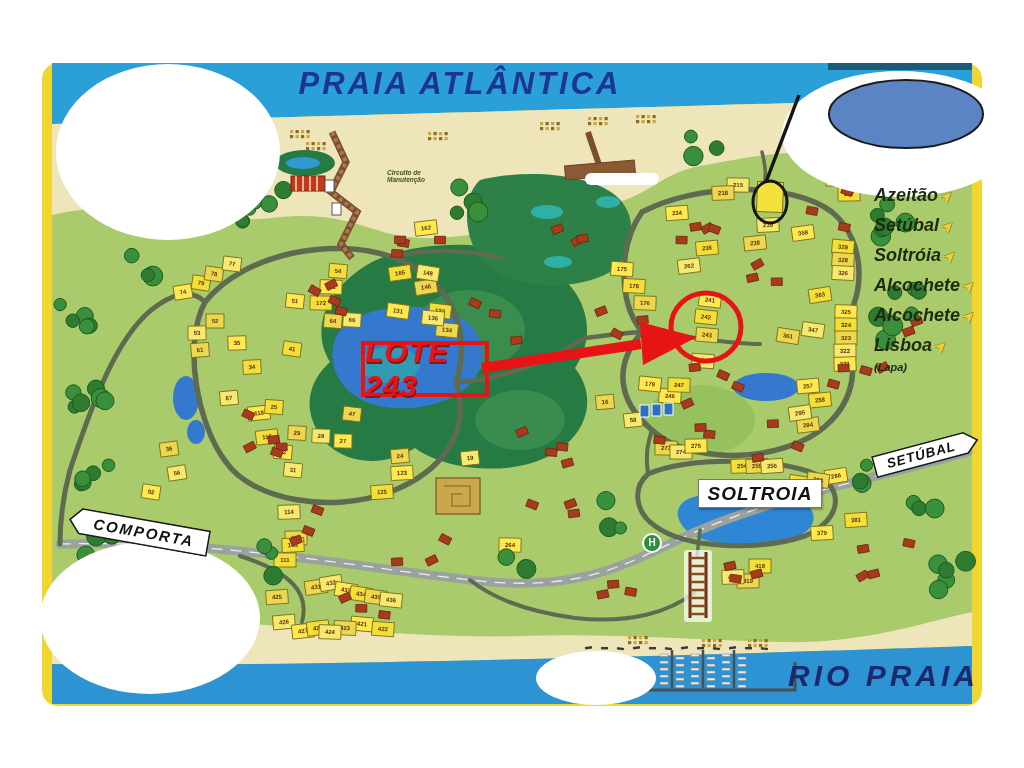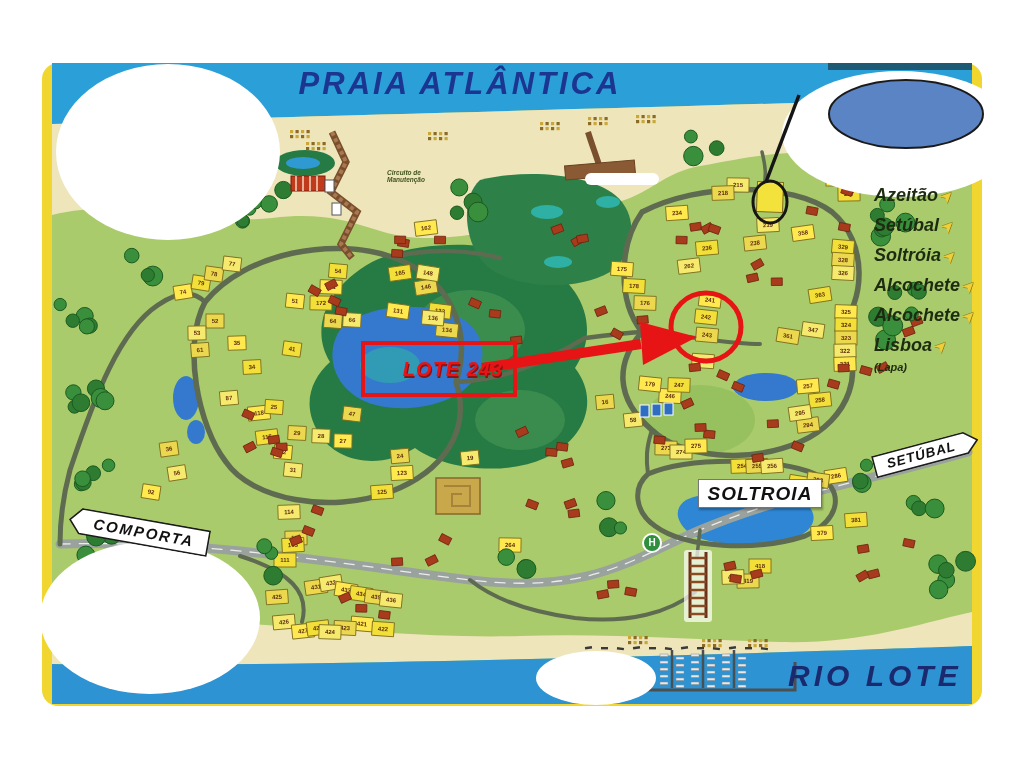--- a/index.html
+++ b/index.html
@@ -13,21 +13,21 @@
   .sub{font-size:11px;font-weight:800;line-height:12px;}
   .sign{position:absolute;z-index:3;}
   .sign .txt{position:absolute;left:0;top:0;right:0;bottom:0;display:flex;align-items:center;justify-content:center;font-weight:800;font-style:italic;color:#111;}
   .comporta{left:68px;top:518px;width:142px;height:27px;transform:rotate(10deg);}
   .comporta .txt{font-size:15px;letter-spacing:2px;padding-left:10px;}
   .setubal{left:872px;top:442px;width:108px;height:23px;transform:rotate(-15deg);}
   .setubal .txt{font-size:13.5px;letter-spacing:1px;padding-right:10px;}
   .soltroia{left:698px;top:479px;width:122px;height:27px;background:#fff;border:1px solid #767676;box-shadow:1px 2px 2px rgba(0,0,0,.3);}
   .soltroia .txt{font-size:19px;letter-spacing:1px;}
   .riosado{left:788px;top:659px;color:#1b2a6e;font-weight:900;font-style:italic;font-size:30px;letter-spacing:4px;white-space:nowrap;}
-  .lote{left:361px;top:341px;width:120px;height:48px;border:4px solid #e61414;display:flex;align-items:center;justify-content:center;color:#e61414;font-weight:900;font-style:italic;font-size:20px;letter-spacing:1px;text-shadow:1px 2px 0 #8d1212;padding-left:28px;}
+  .lote{left:361px;top:341px;width:120px;height:48px;border:4px solid #e61414;display:flex;align-items:center;justify-content:center;color:#e61414;font-weight:900;font-style:italic;font-size:30px;letter-spacing:1px;text-shadow:1px 2px 0 #8d1212;}
   .heli{left:647px;top:537px;width:10px;text-align:center;color:#fff;font-weight:bold;font-size:10px;line-height:12px;}
   .circ{left:387px;top:169px;width:68px;font-size:6.5px;line-height:7px;font-style:italic;font-weight:700;color:#3f521c;}
 </style>
 </head>
 <body>
 
 <div class="stage">
 
 <svg class="map" width="1024" height="768" viewBox="0 0 1024 768">
 
@@ -872,21 +872,21 @@
   <svg width="108" height="23">
         <polygon points="1,1 95,1 107,11.5 95,22 1,22" fill="#ffffff" stroke="#1c1c1c" stroke-width="1.6"></polygon>
       </svg>
   <div class="txt">SETÚBAL</div>
 </div>
 
 <div class="lbl sign soltroia">
   <div class="txt">SOLTROIA</div>
 </div>
 
-<div class="lbl riosado">RIO LOTE</div>
+<div class="lbl riosado">RIO PRAIA</div>
 
 <div class="lbl lote">LOTE 243</div>
 
 <div class="lbl heli">H</div>
 
 <div class="lbl circ">Circuito de Manutenção</div>
 
 </div>
 
 </body></html>

